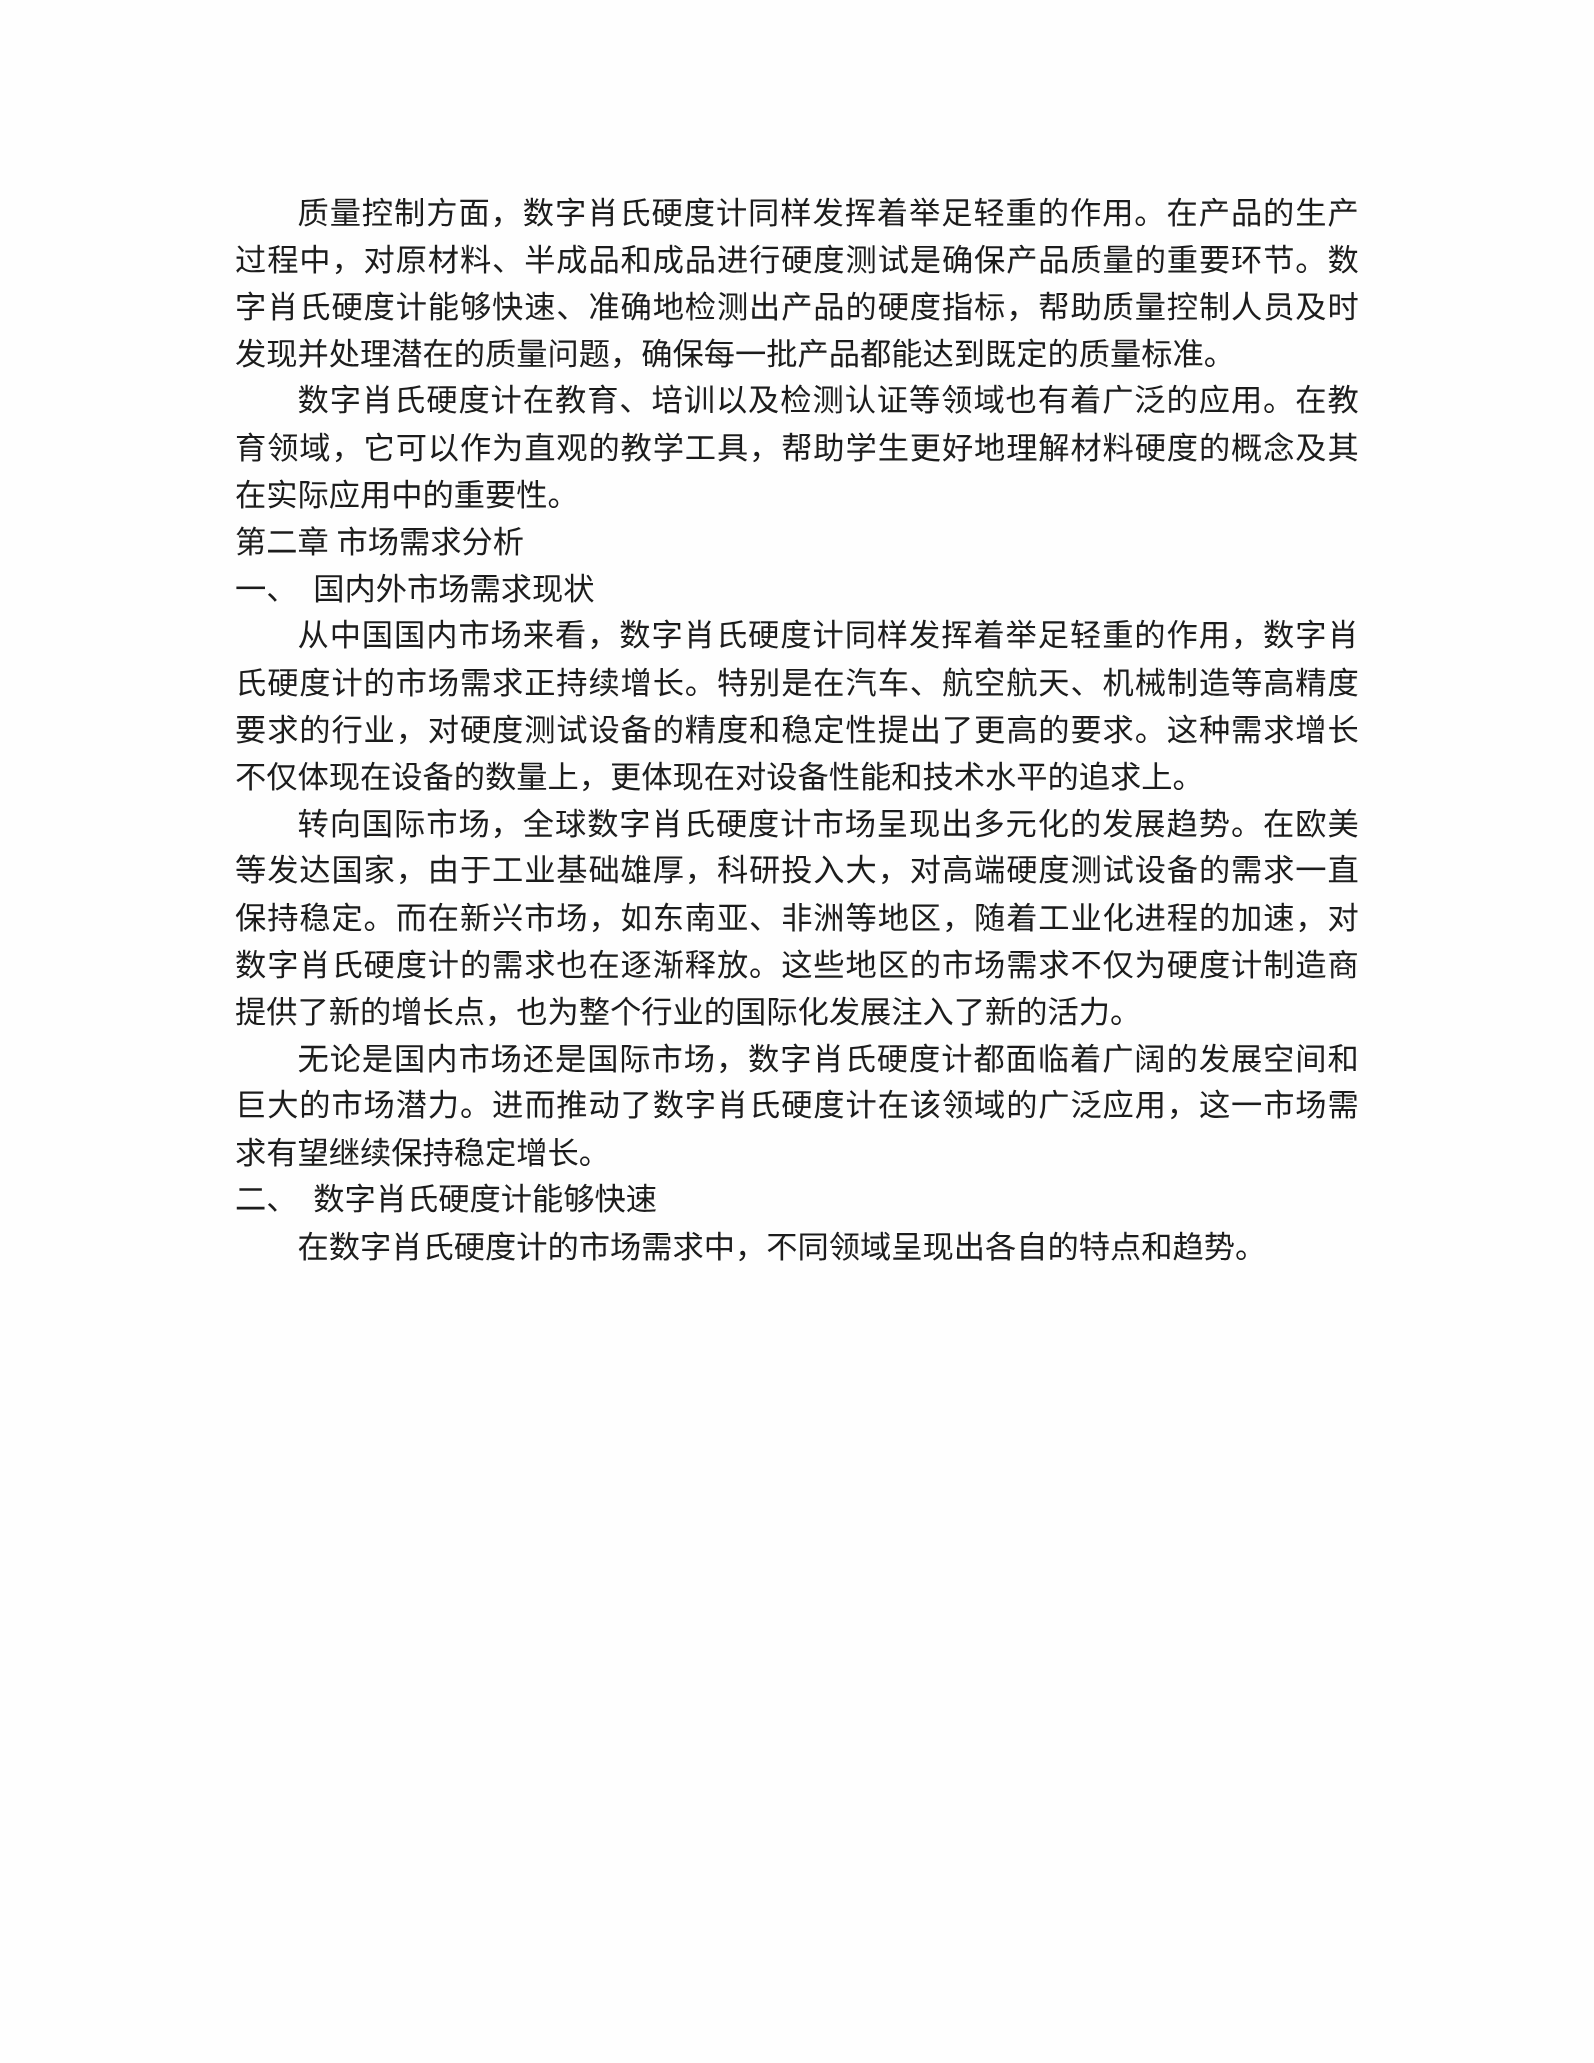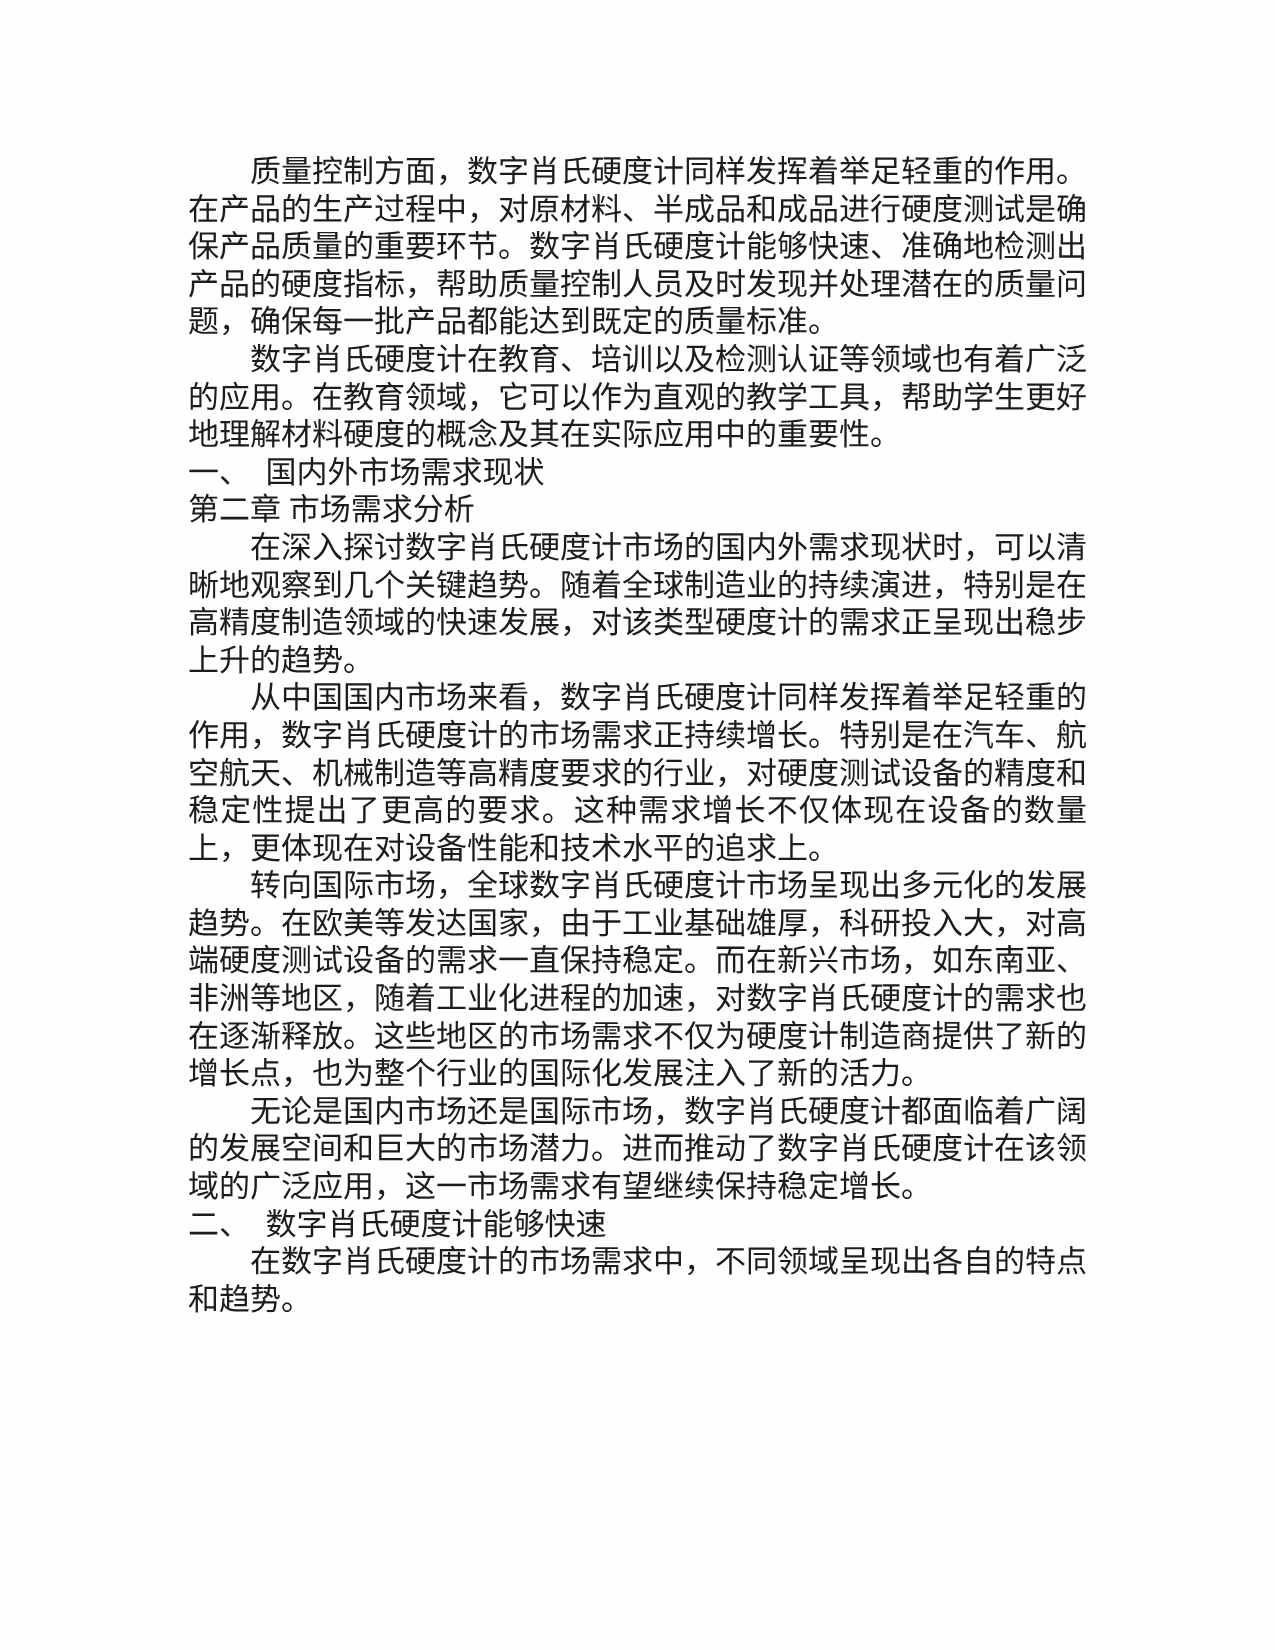--- a/index.html
+++ b/index.html
@@ -18,21 +18,21 @@
     background: #fefefe;
     overflow: hidden;
     font-family: "Liberation Serif", "DejaVu Serif", serif;
   }
   .content {
     position: absolute;
     left: 188px;
     top: 153px;
     width: 899px;
     color: #1c1c1c;
-    font-size: 31px;
+    font-size: 25px;
     line-height: 37.6px;
     text-align: justify;
     text-justify: inter-ideograph;
     letter-spacing: 0;
   }
   .content p {
     margin: 0;
     padding: 0;
   }
   p.body-para {
@@ -42,22 +42,21 @@
     text-indent: 0;
   }
 </style>
 </head>
 <body>
 
 <div class="page">
   <div class="content">
     <p class="body-para">质量控制方面，数字肖氏硬度计同样发挥着举足轻重的作用。在产品的生产过程中，对原材料、半成品和成品进行硬度测试是确保产品质量的重要环节。数字肖氏硬度计能够快速、准确地检测出产品的硬度指标，帮助质量控制人员及时发现并处理潜在的质量问题，确保每一批产品都能达到既定的质量标准。</p>
     <p class="body-para">数字肖氏硬度计在教育、培训以及检测认证等领域也有着广泛的应用。在教育领域，它可以作为直观的教学工具，帮助学生更好地理解材料硬度的概念及其在实际应用中的重要性。</p>
+    <p class="heading-para">第二章 市场需求分析</p>
     <p class="heading-para">一、　国内外市场需求现状</p>
-    <p class="heading-para">第二章 市场需求分析</p>
-    <p class="body-para">在深入探讨数字肖氏硬度计市场的国内外需求现状时，可以清晰地观察到几个关键趋势。随着全球制造业的持续演进，特别是在高精度制造领域的快速发展，对该类型硬度计的需求正呈现出稳步上升的趋势。</p>
     <p class="body-para">从中国国内市场来看，数字肖氏硬度计同样发挥着举足轻重的作用，数字肖氏硬度计的市场需求正持续增长。特别是在汽车、航空航天、机械制造等高精度要求的行业，对硬度测试设备的精度和稳定性提出了更高的要求。这种需求增长不仅体现在设备的数量上，更体现在对设备性能和技术水平的追求上。</p>
     <p class="body-para">转向国际市场，全球数字肖氏硬度计市场呈现出多元化的发展趋势。在欧美等发达国家，由于工业基础雄厚，科研投入大，对高端硬度测试设备的需求一直保持稳定。而在新兴市场，如东南亚、非洲等地区，随着工业化进程的加速，对数字肖氏硬度计的需求也在逐渐释放。这些地区的市场需求不仅为硬度计制造商提供了新的增长点，也为整个行业的国际化发展注入了新的活力。</p>
     <p class="body-para">无论是国内市场还是国际市场，数字肖氏硬度计都面临着广阔的发展空间和巨大的市场潜力。进而推动了数字肖氏硬度计在该领域的广泛应用，这一市场需求有望继续保持稳定增长。</p>
     <p class="heading-para">二、　数字肖氏硬度计能够快速</p>
     <p class="body-para">在数字肖氏硬度计的市场需求中，不同领域呈现出各自的特点和趋势。</p>
   </div>
 </div>
 
 </body></html>

